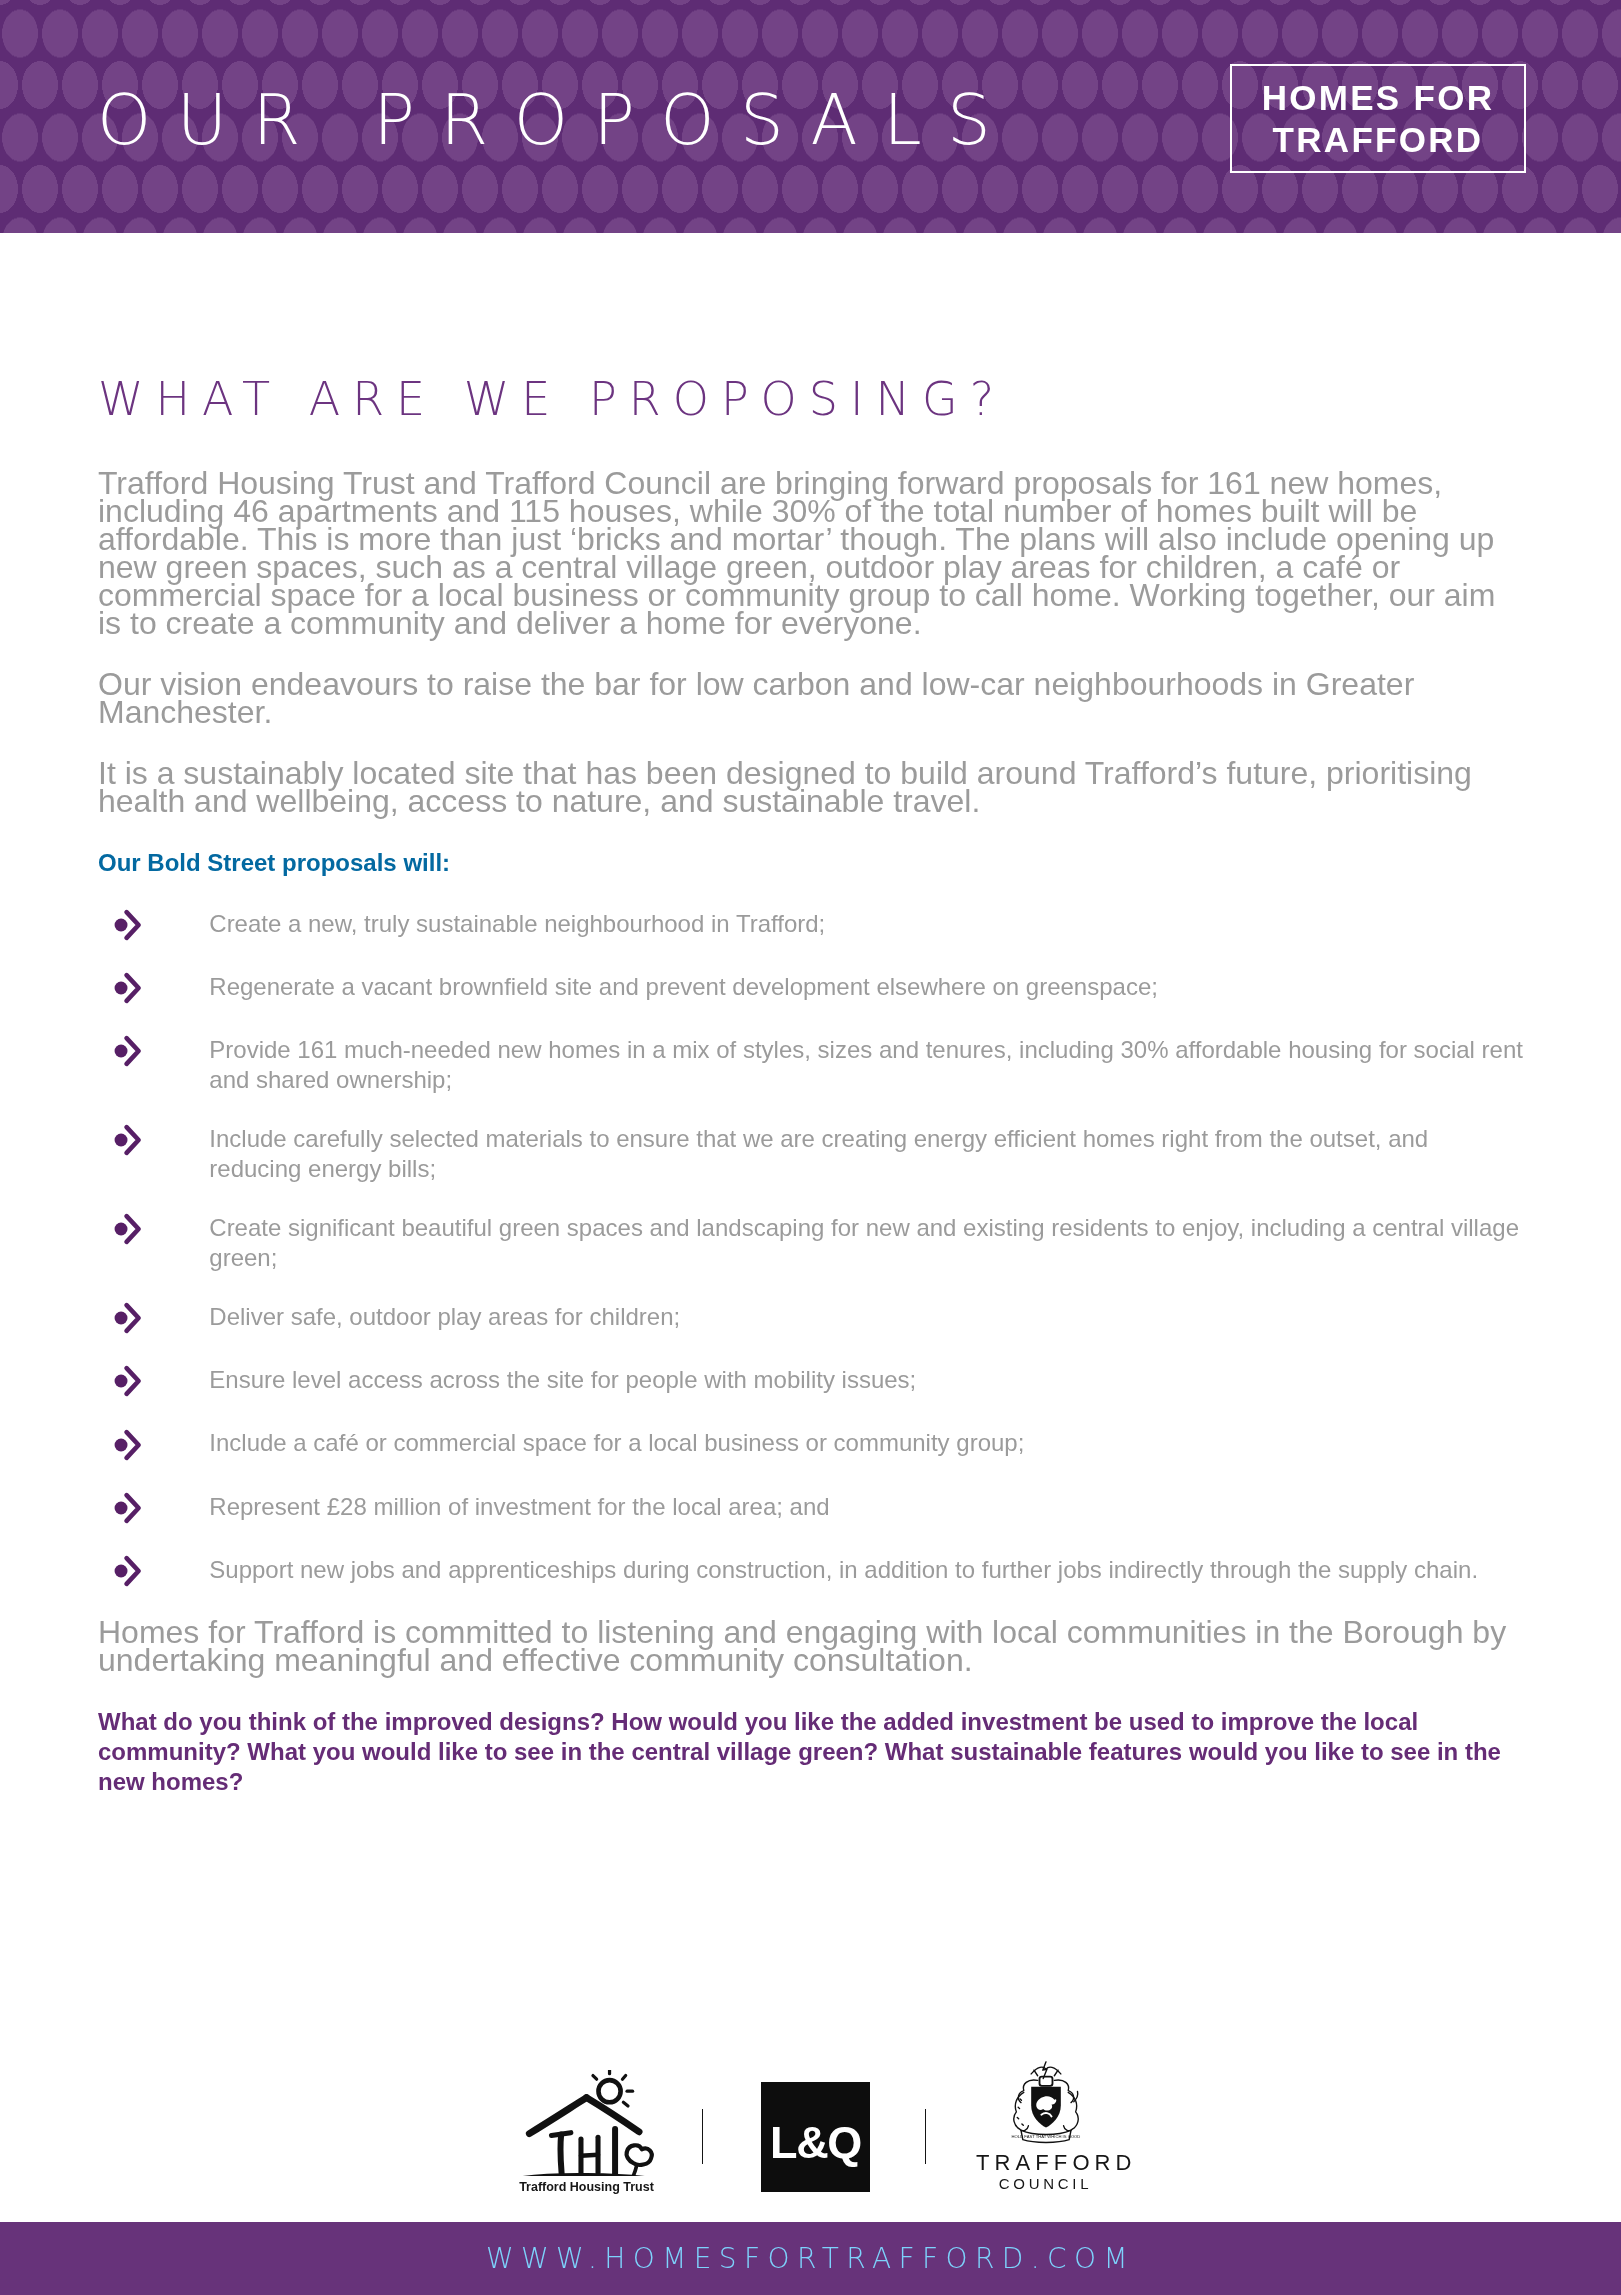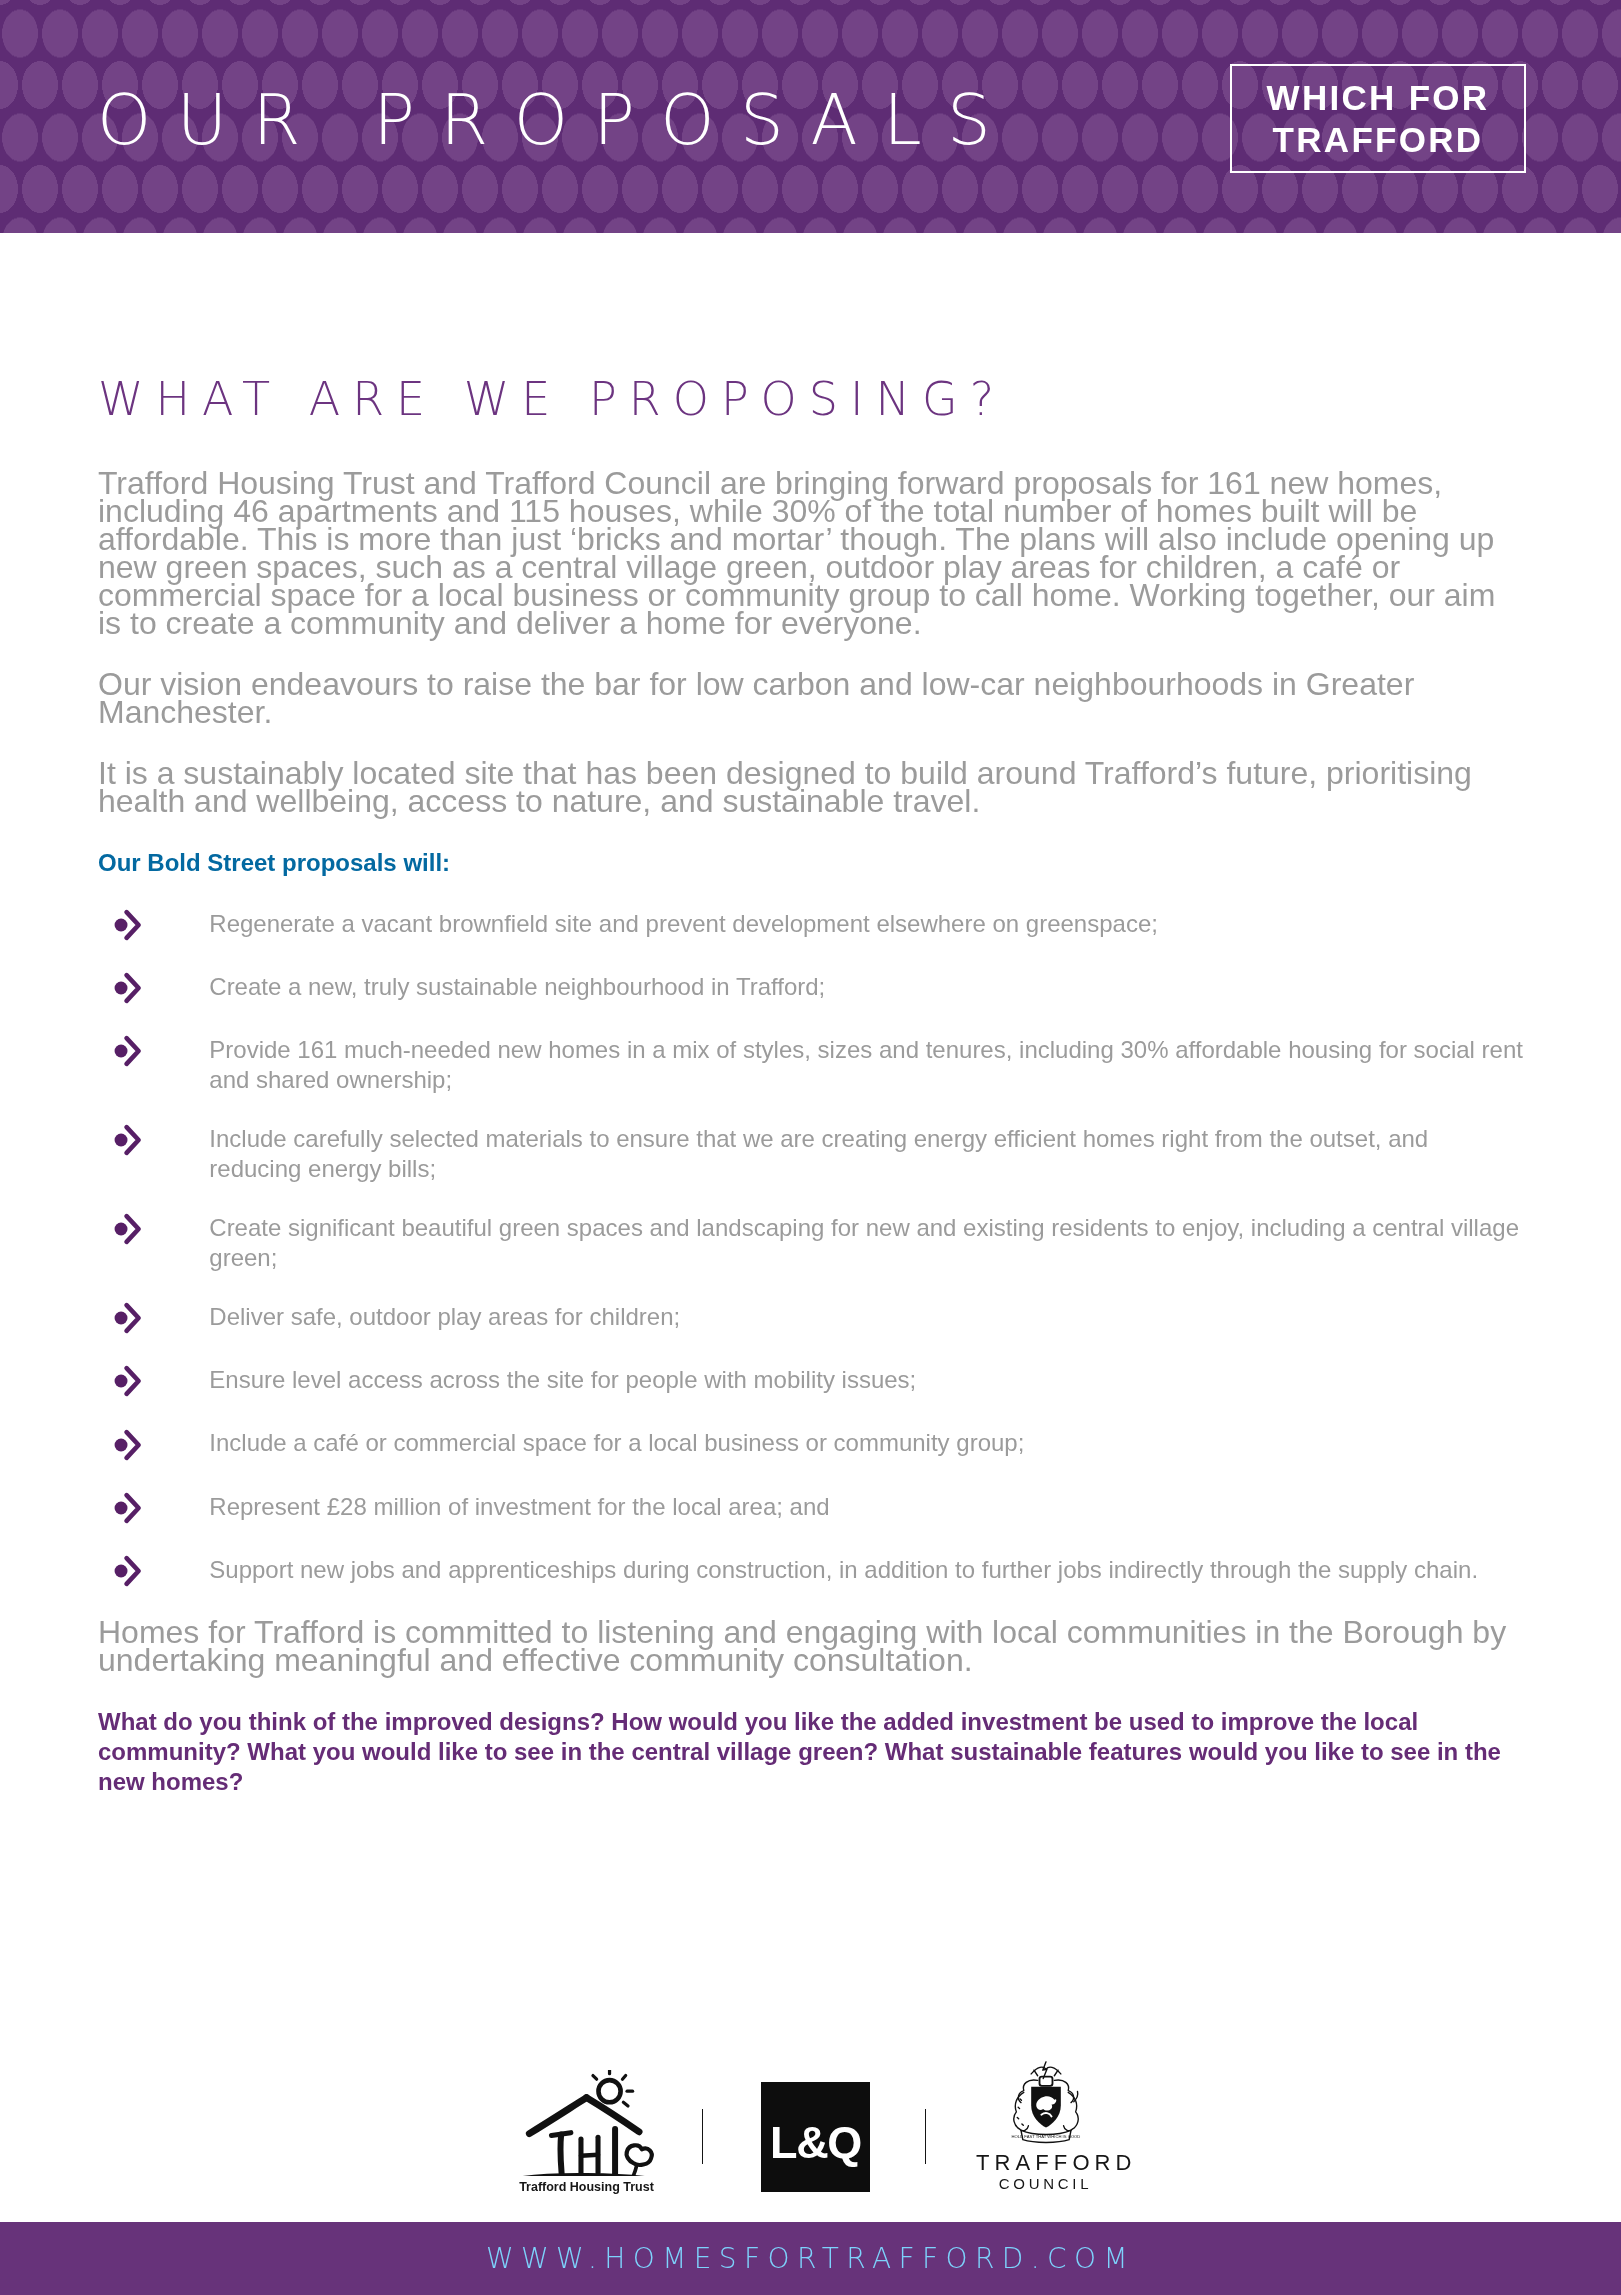--- a/index.html
+++ b/index.html
@@ -114,48 +114,48 @@
   }
 </style>
 </head>
 <body>
 
 <div class="page">
 
   <div class="band">
     <div class="page-title">OUR PROPOSALS</div>
     <div class="logo-box">
-      <div class="logo-line">WHICH FOR</div>
+      <div class="logo-line">HOMES FOR</div>
       <div class="logo-line">TRAFFORD</div>
     </div>
   </div>
 
   <div class="content">
     <div class="heading">WHAT ARE WE PROPOSING?</div>
 
     <p class="para">Trafford Housing Trust and Trafford Council are bringing forward proposals for 161 new homes, including 46 apartments and 115 houses, while 30% of the total number of homes built will be affordable. This is more than just ‘bricks and mortar’ though. The plans will also include opening up new green spaces, such as a central village green, outdoor play areas for children, a café or commercial space for a local business or community group to call home. Working together, our aim is to create a community and deliver a home for everyone.</p>
     <p class="para">Our vision endeavours to raise the bar for low carbon and low-car neighbourhoods in Greater Manchester.</p>
     <p class="para">It is a sustainably located site that has been designed to build around Trafford’s future, prioritising health and wellbeing, access to nature, and sustainable travel.</p>
 
     <p class="intro">Our Bold Street proposals will:</p>
 
     <ul class="bullets">
       <li>
         <span class="bullet-icon"><svg width="29" height="36" viewBox="0 0 62 78">
               <circle cx="17" cy="39" r="14" fill="#571F66"></circle>
               <path d="M29 11 L55 39 L29 67" fill="none" stroke="#571F66" stroke-width="10" stroke-linecap="round" stroke-linejoin="round"></path>
             </svg></span>
+        <span class="bullet-text">Create a new, truly sustainable neighbourhood in Trafford;</span>
+      </li>
+      <li>
+        <span class="bullet-icon"><svg width="29" height="36" viewBox="0 0 62 78">
+              <circle cx="17" cy="39" r="14" fill="#571F66"></circle>
+              <path d="M29 11 L55 39 L29 67" fill="none" stroke="#571F66" stroke-width="10" stroke-linecap="round" stroke-linejoin="round"></path>
+            </svg></span>
         <span class="bullet-text">Regenerate a vacant brownfield site and prevent development elsewhere on greenspace;</span>
-      </li>
-      <li>
-        <span class="bullet-icon"><svg width="29" height="36" viewBox="0 0 62 78">
-              <circle cx="17" cy="39" r="14" fill="#571F66"></circle>
-              <path d="M29 11 L55 39 L29 67" fill="none" stroke="#571F66" stroke-width="10" stroke-linecap="round" stroke-linejoin="round"></path>
-            </svg></span>
-        <span class="bullet-text">Create a new, truly sustainable neighbourhood in Trafford;</span>
       </li>
       <li>
         <span class="bullet-icon"><svg width="29" height="36" viewBox="0 0 62 78">
               <circle cx="17" cy="39" r="14" fill="#571F66"></circle>
               <path d="M29 11 L55 39 L29 67" fill="none" stroke="#571F66" stroke-width="10" stroke-linecap="round" stroke-linejoin="round"></path>
             </svg></span>
         <span class="bullet-text">Provide 161 much-needed new homes in a mix of styles, sizes and tenures, including 30% affordable housing for social rent and shared ownership;</span>
       </li>
       <li>
         <span class="bullet-icon"><svg width="29" height="36" viewBox="0 0 62 78">

